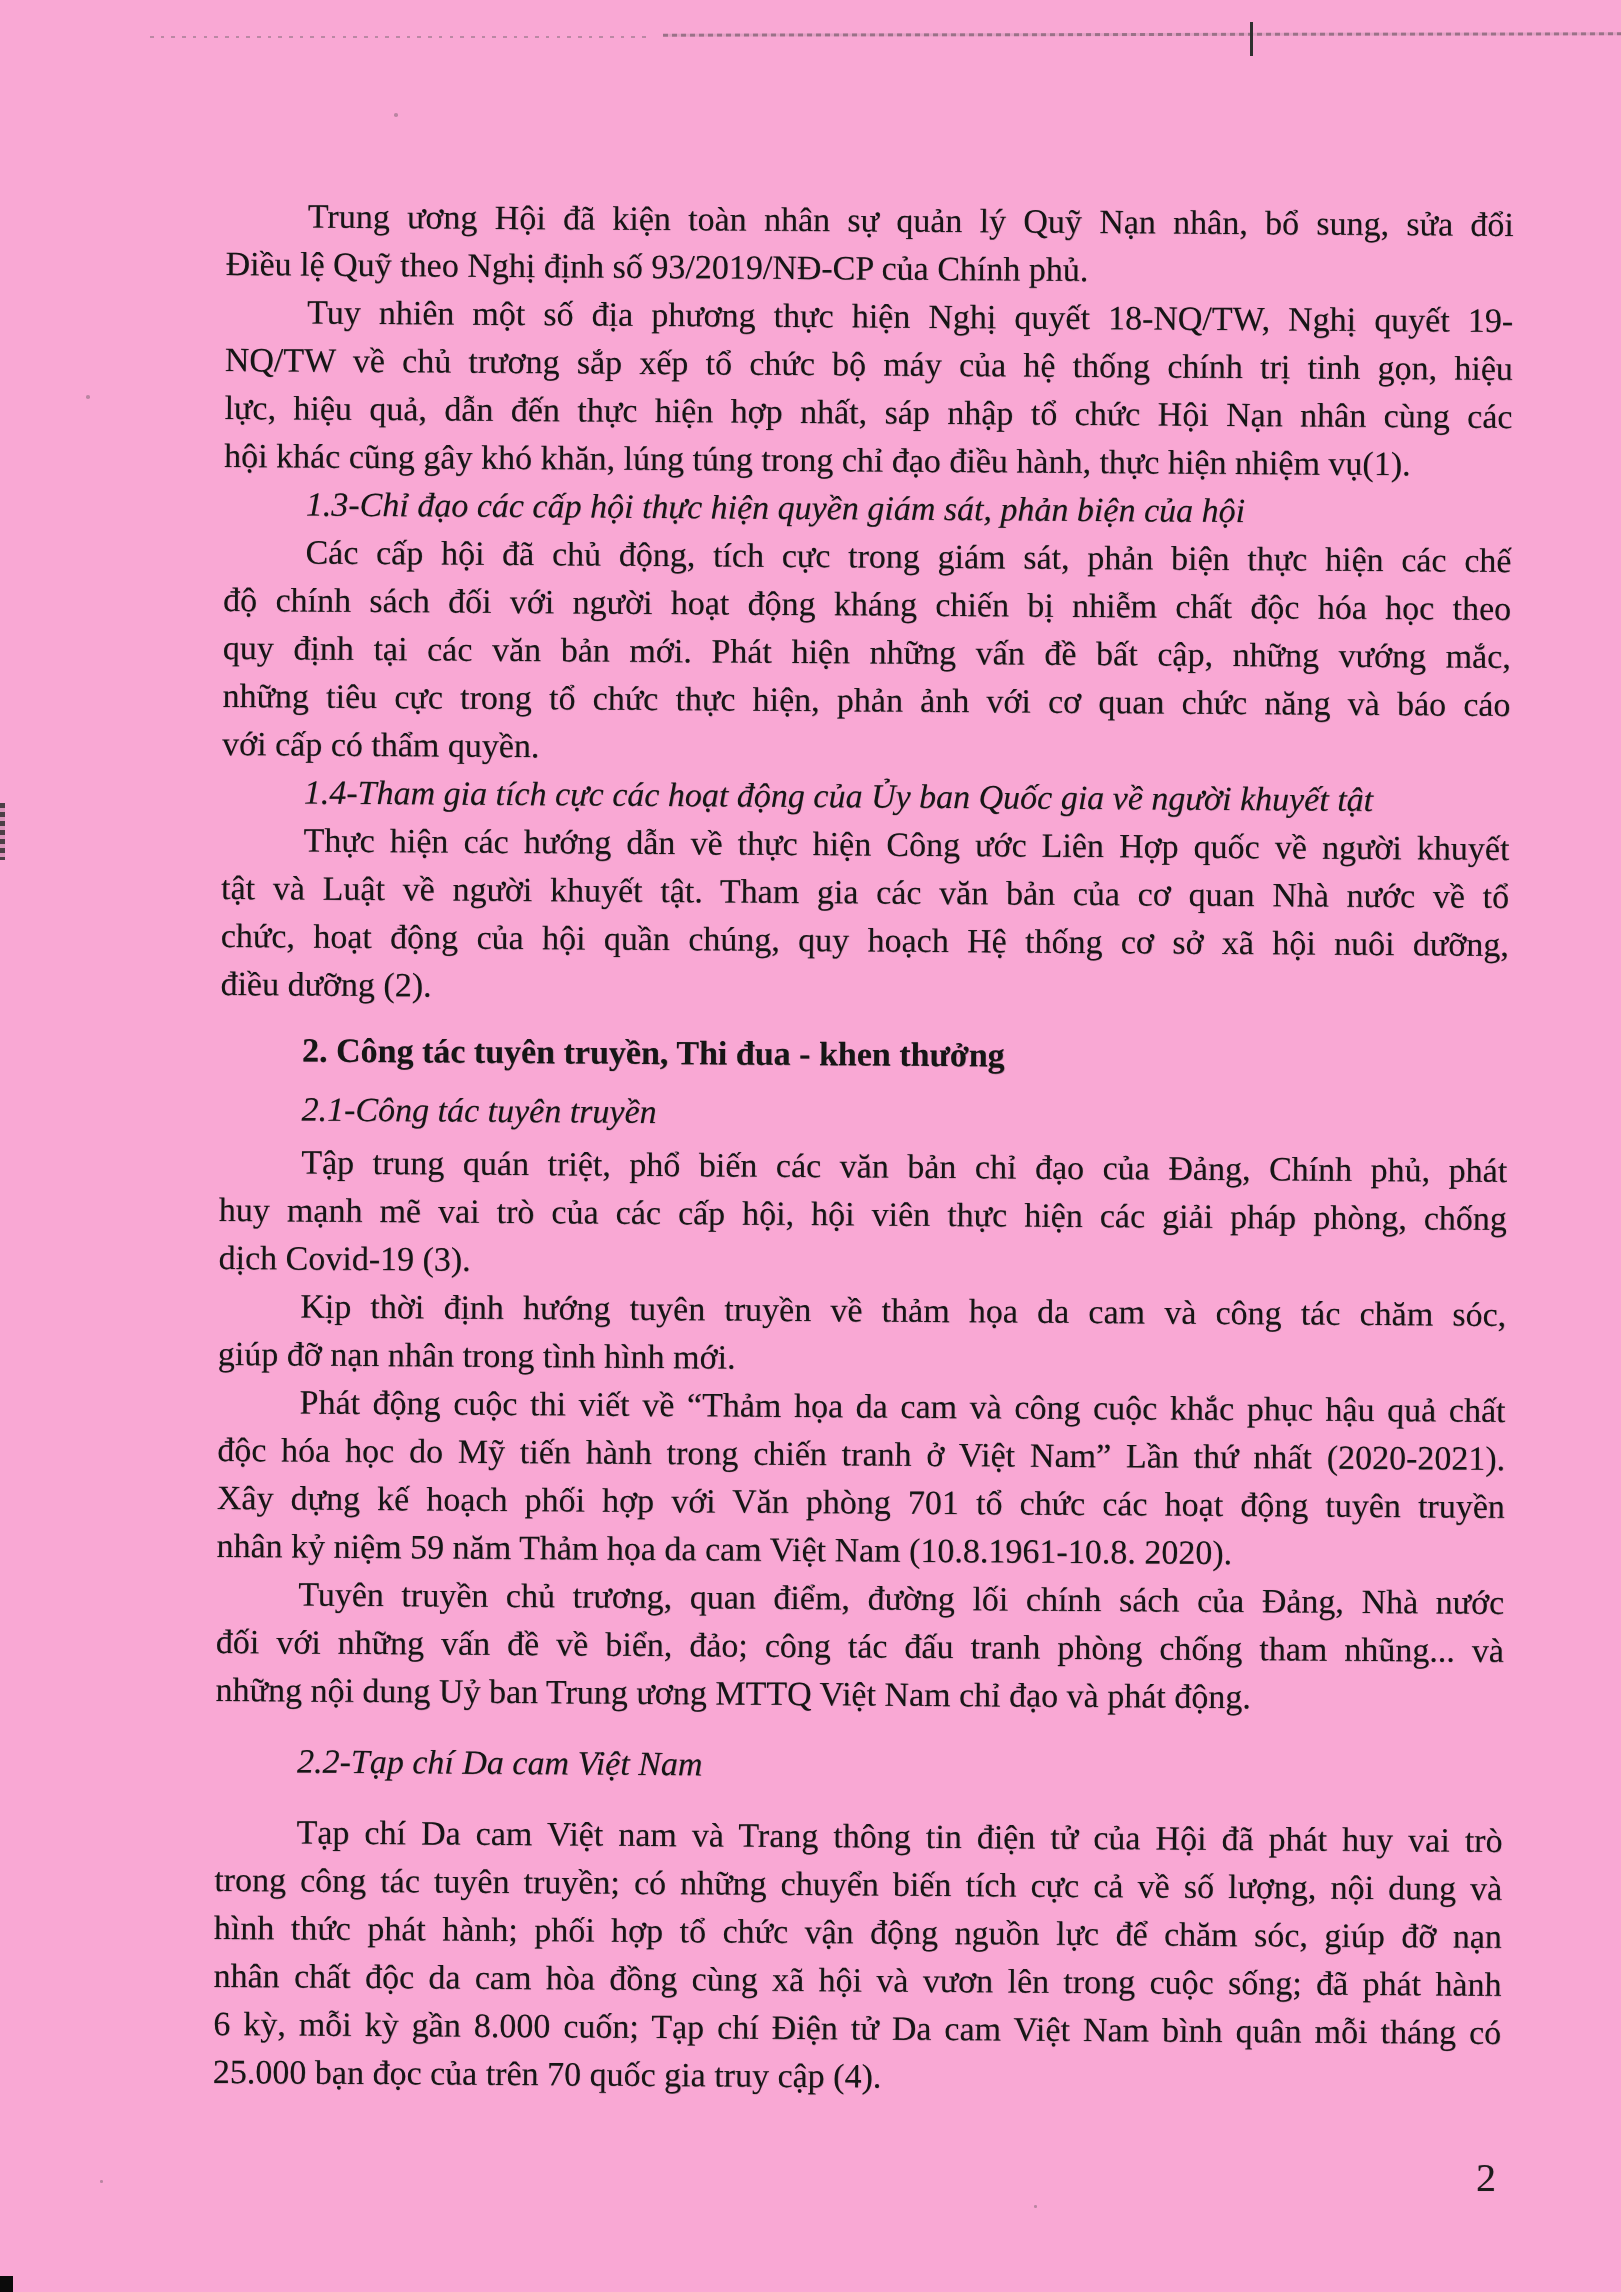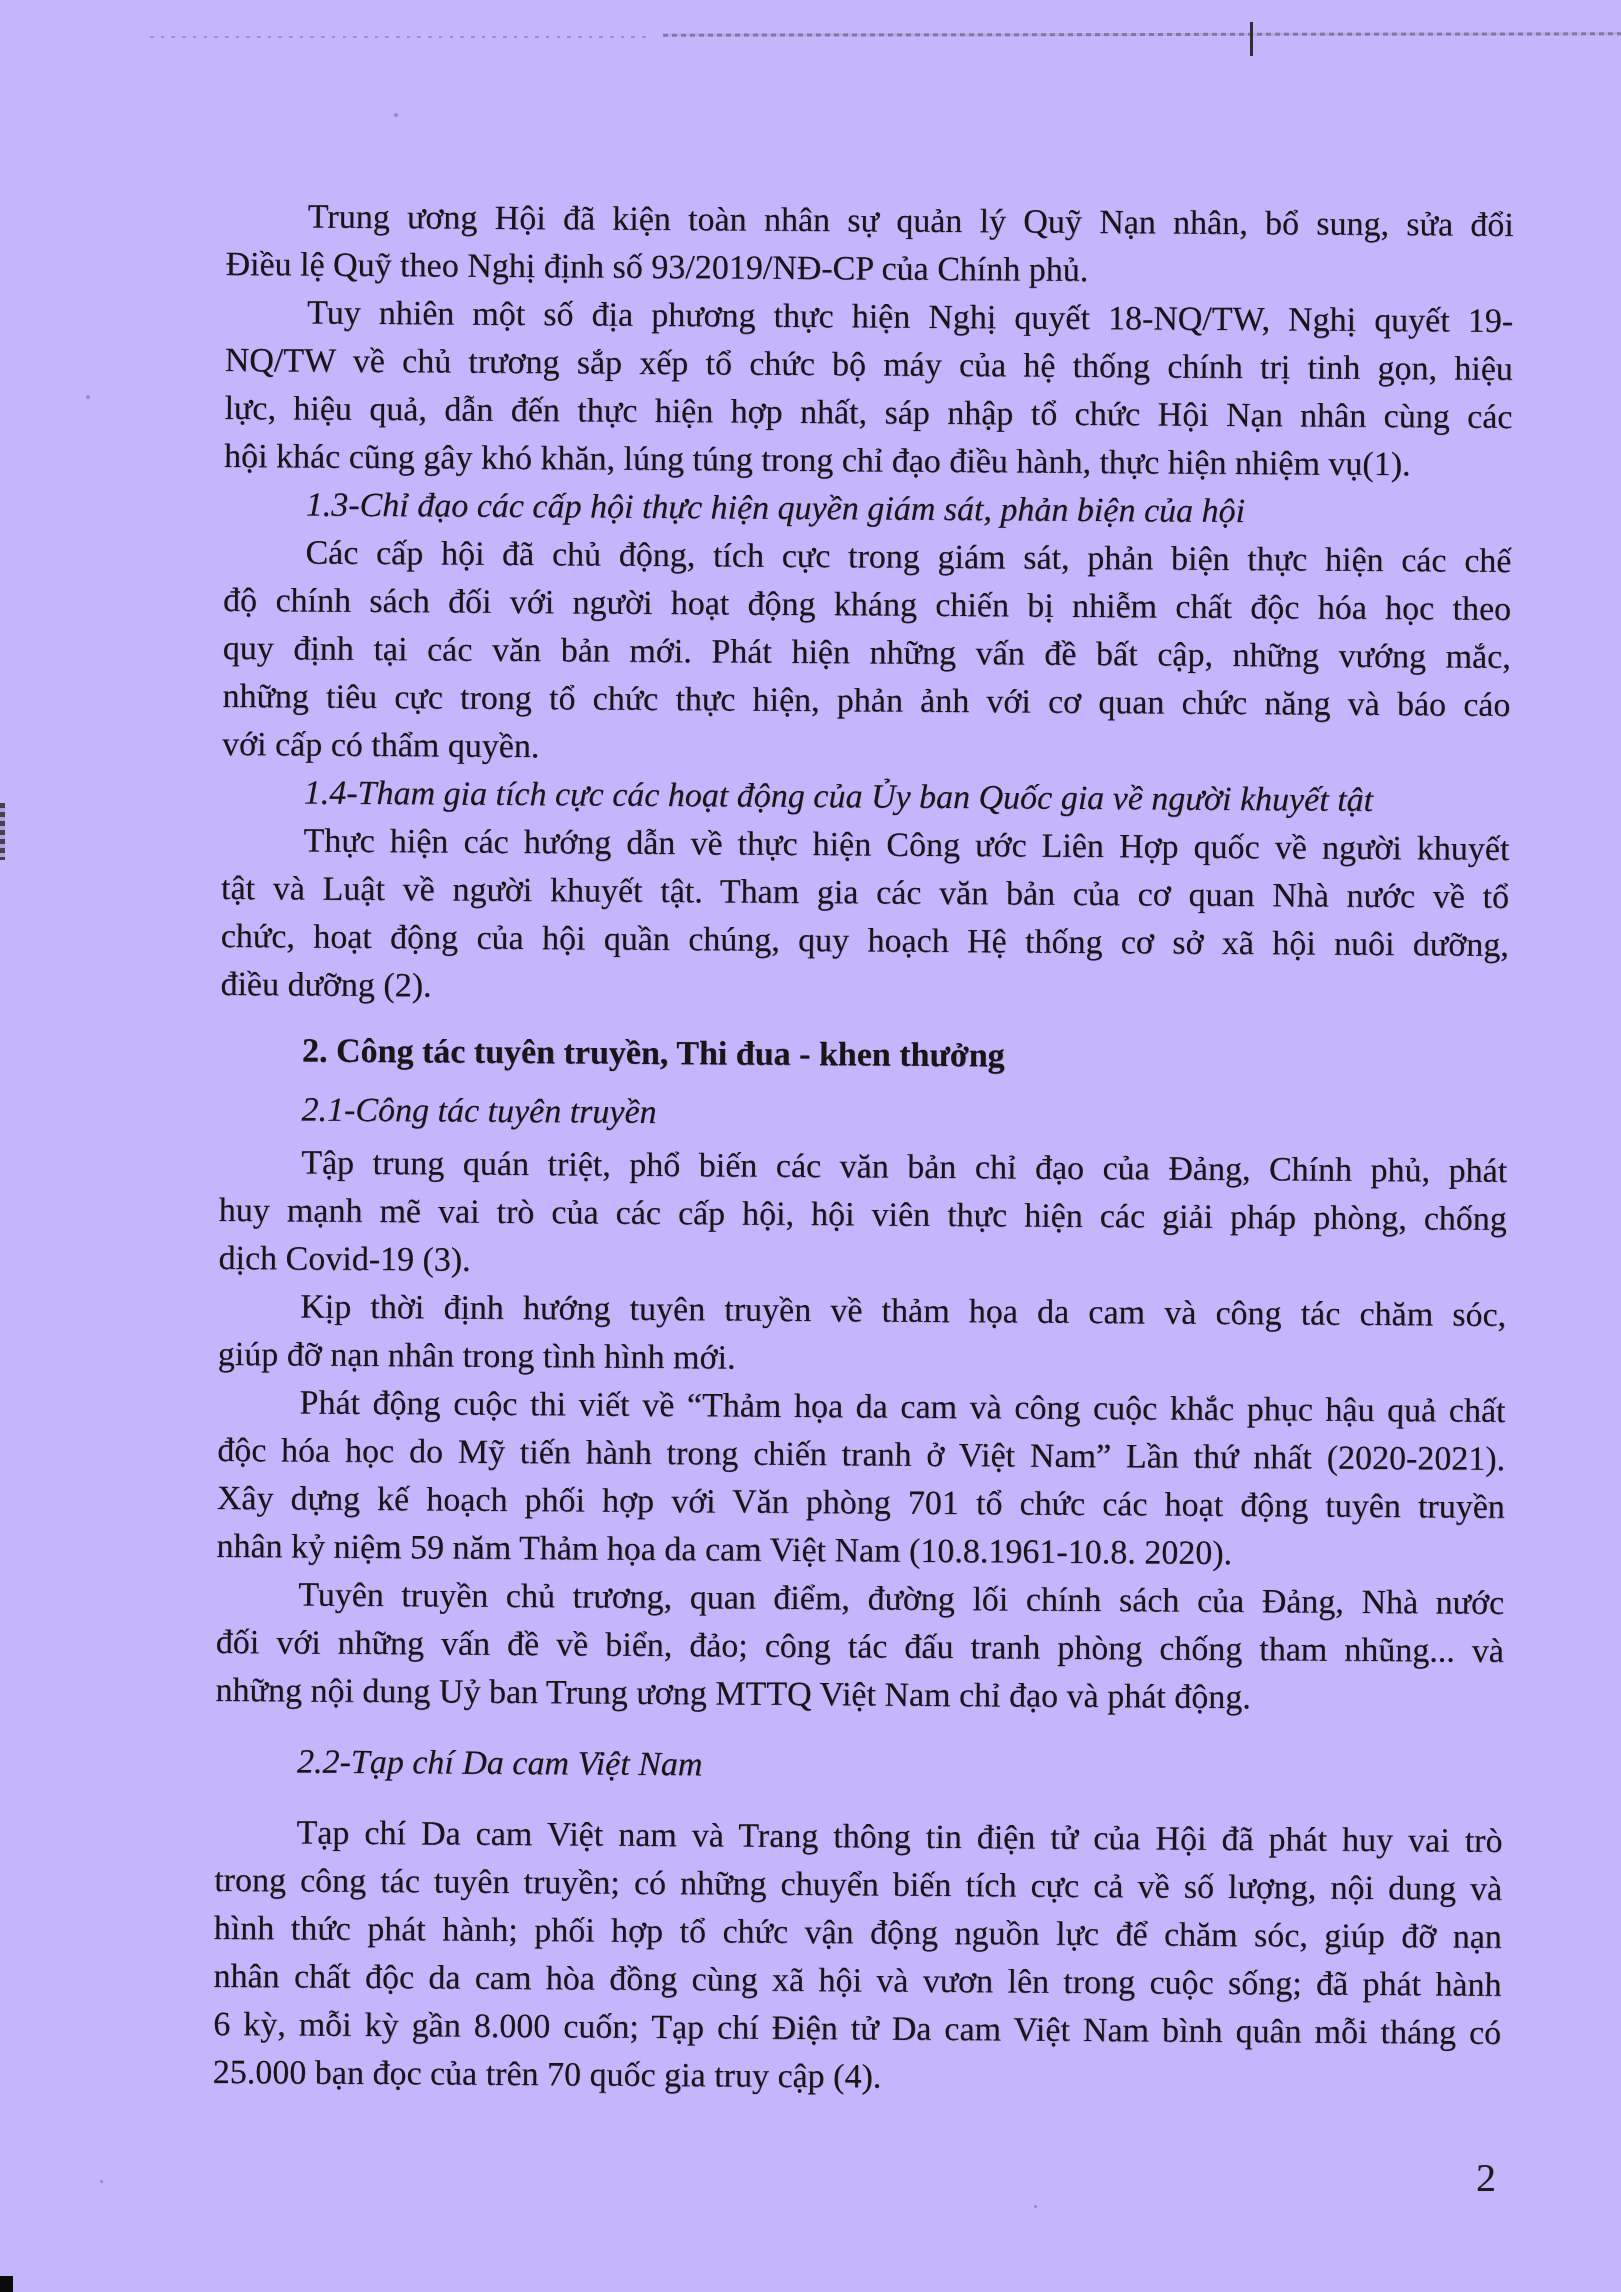--- a/index.html
+++ b/index.html
@@ -1,19 +1,19 @@
 <!DOCTYPE html>
 <html style="font-size:14.3px"><head>
 <meta charset="utf-8">
 <style>
   html,body{margin:0;padding:0;background:#ffffff;}
   .page{
     position:relative;
     width:1621px;height:2293px;
-    background:#c4b5fd;
+    background:#f9a8d4;
     overflow:hidden;
     font-family:"Liberation Serif","DejaVu Serif",serif;
     color:#161616;
   }
   .content{
     position:absolute;
     left:226px;top:192px;width:1288px;
     transform:rotate(0.4deg);
     transform-origin:0 0;
   }

